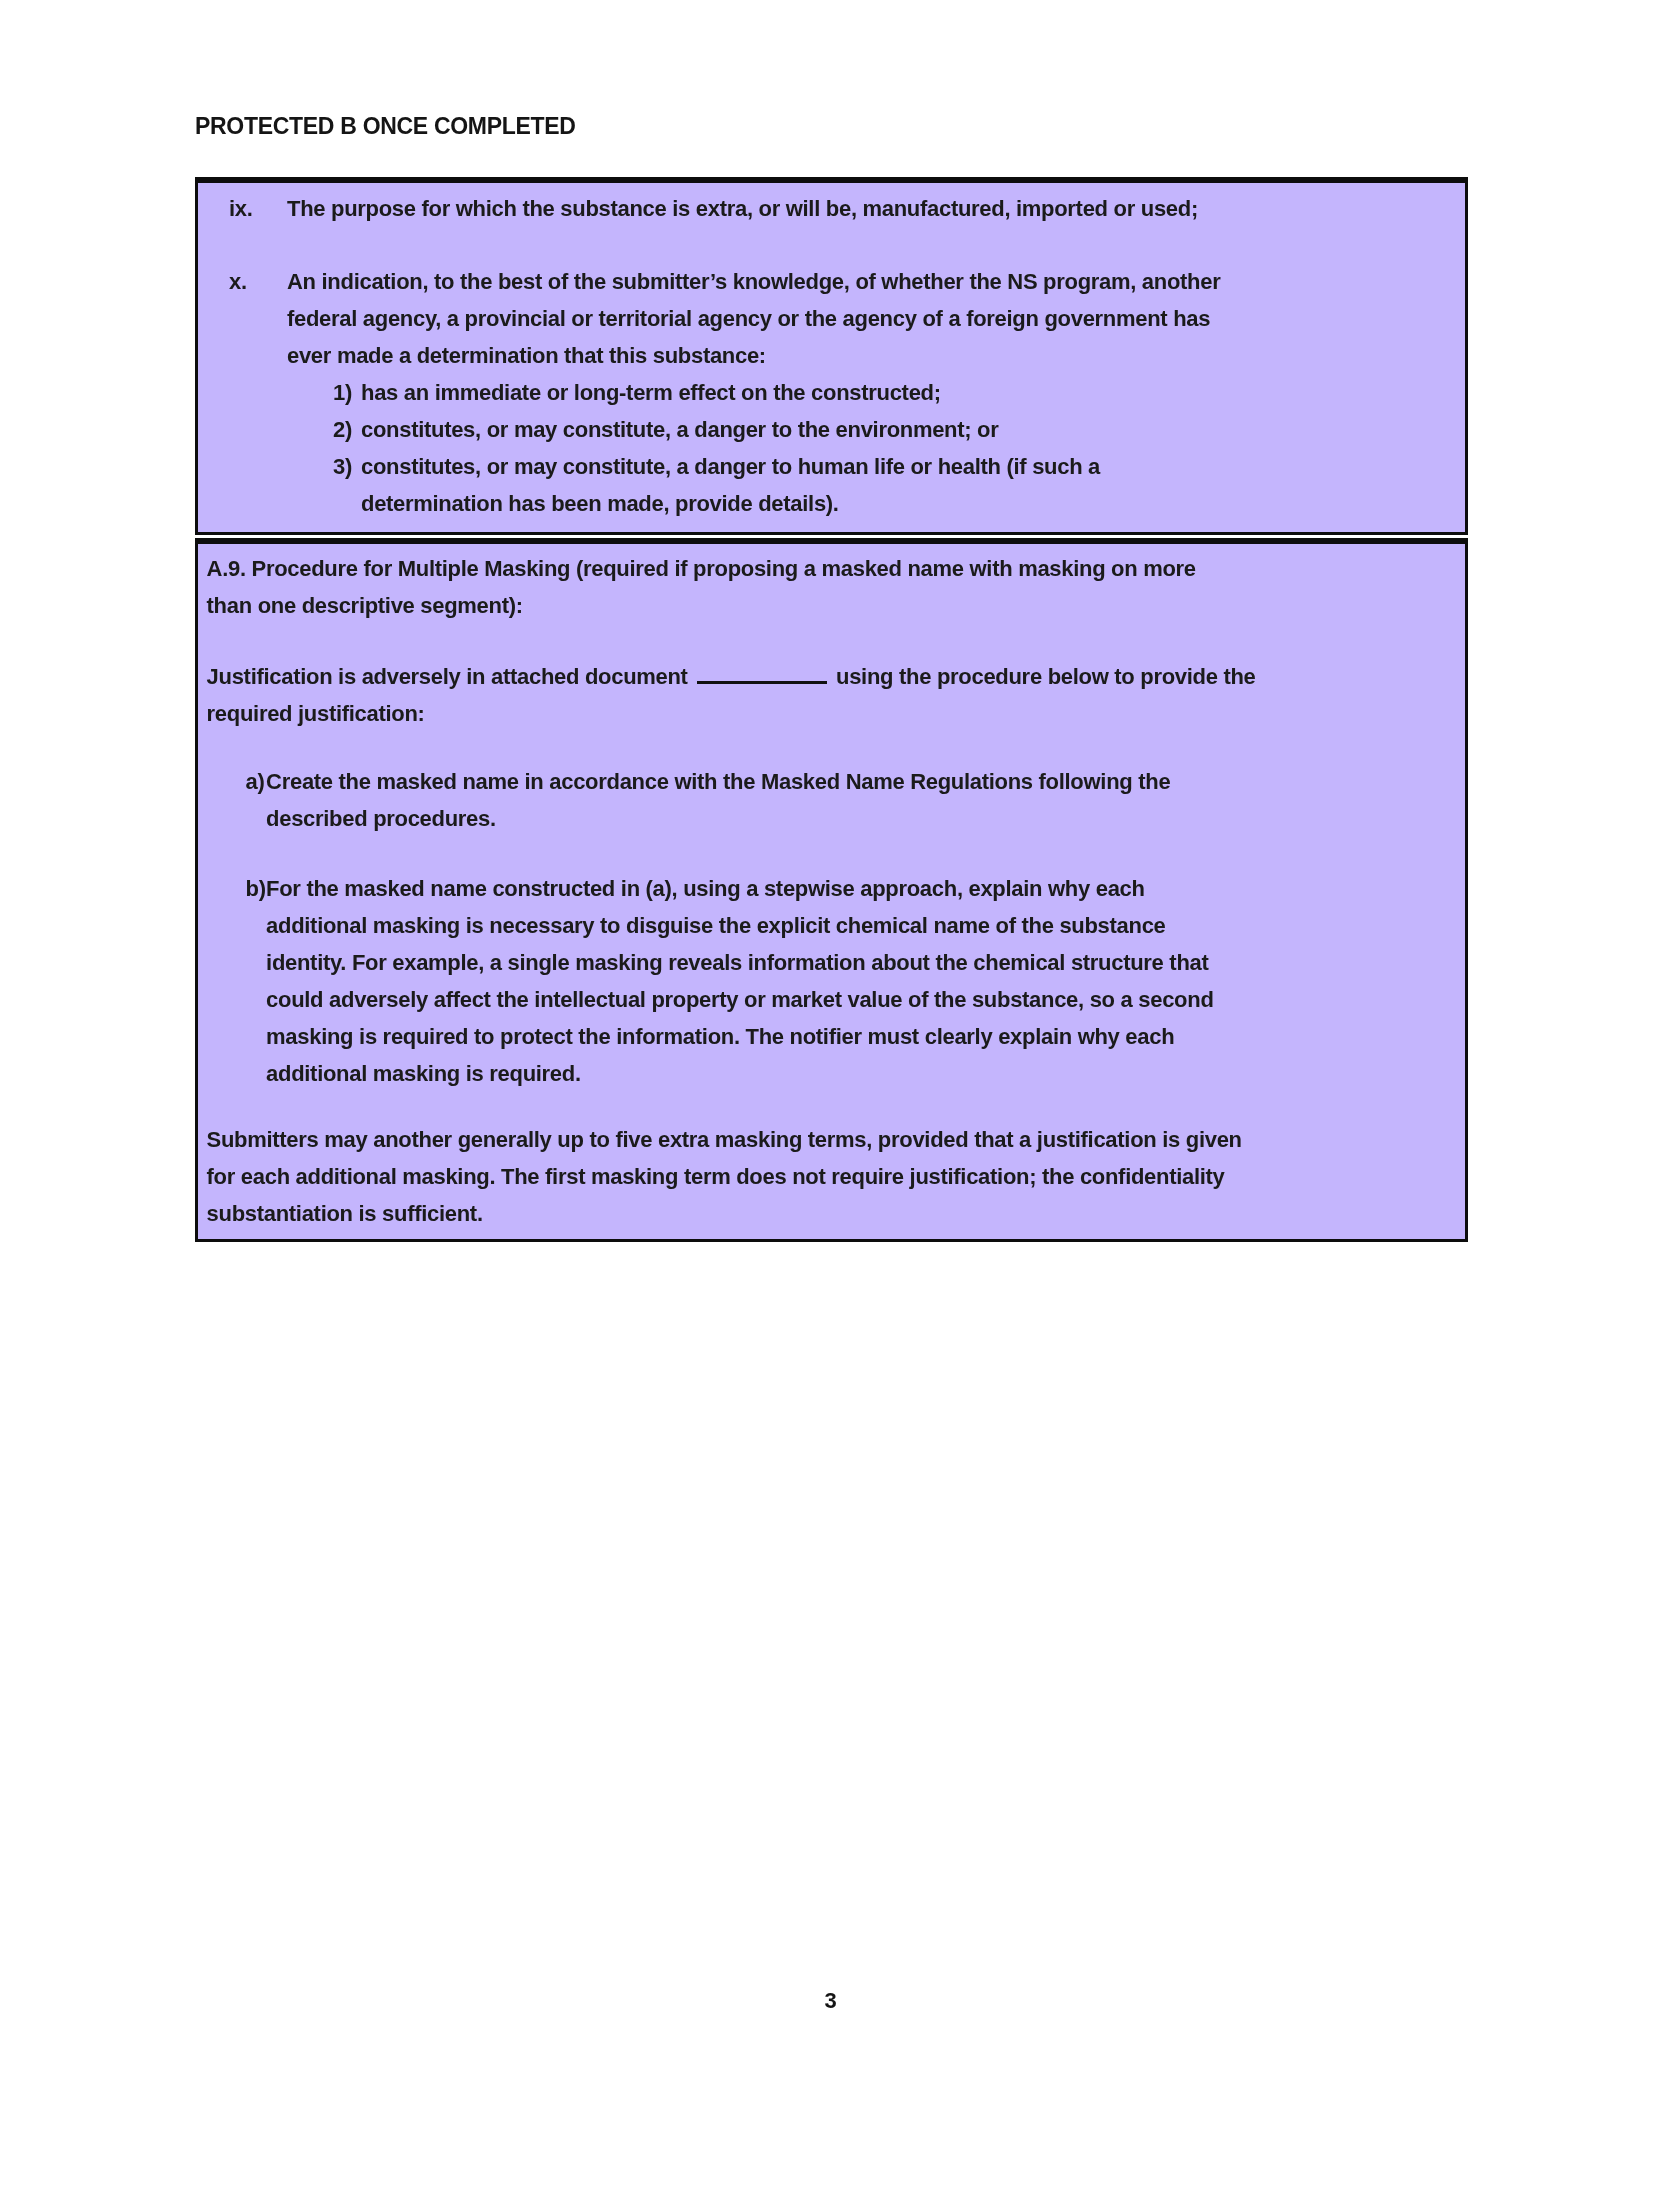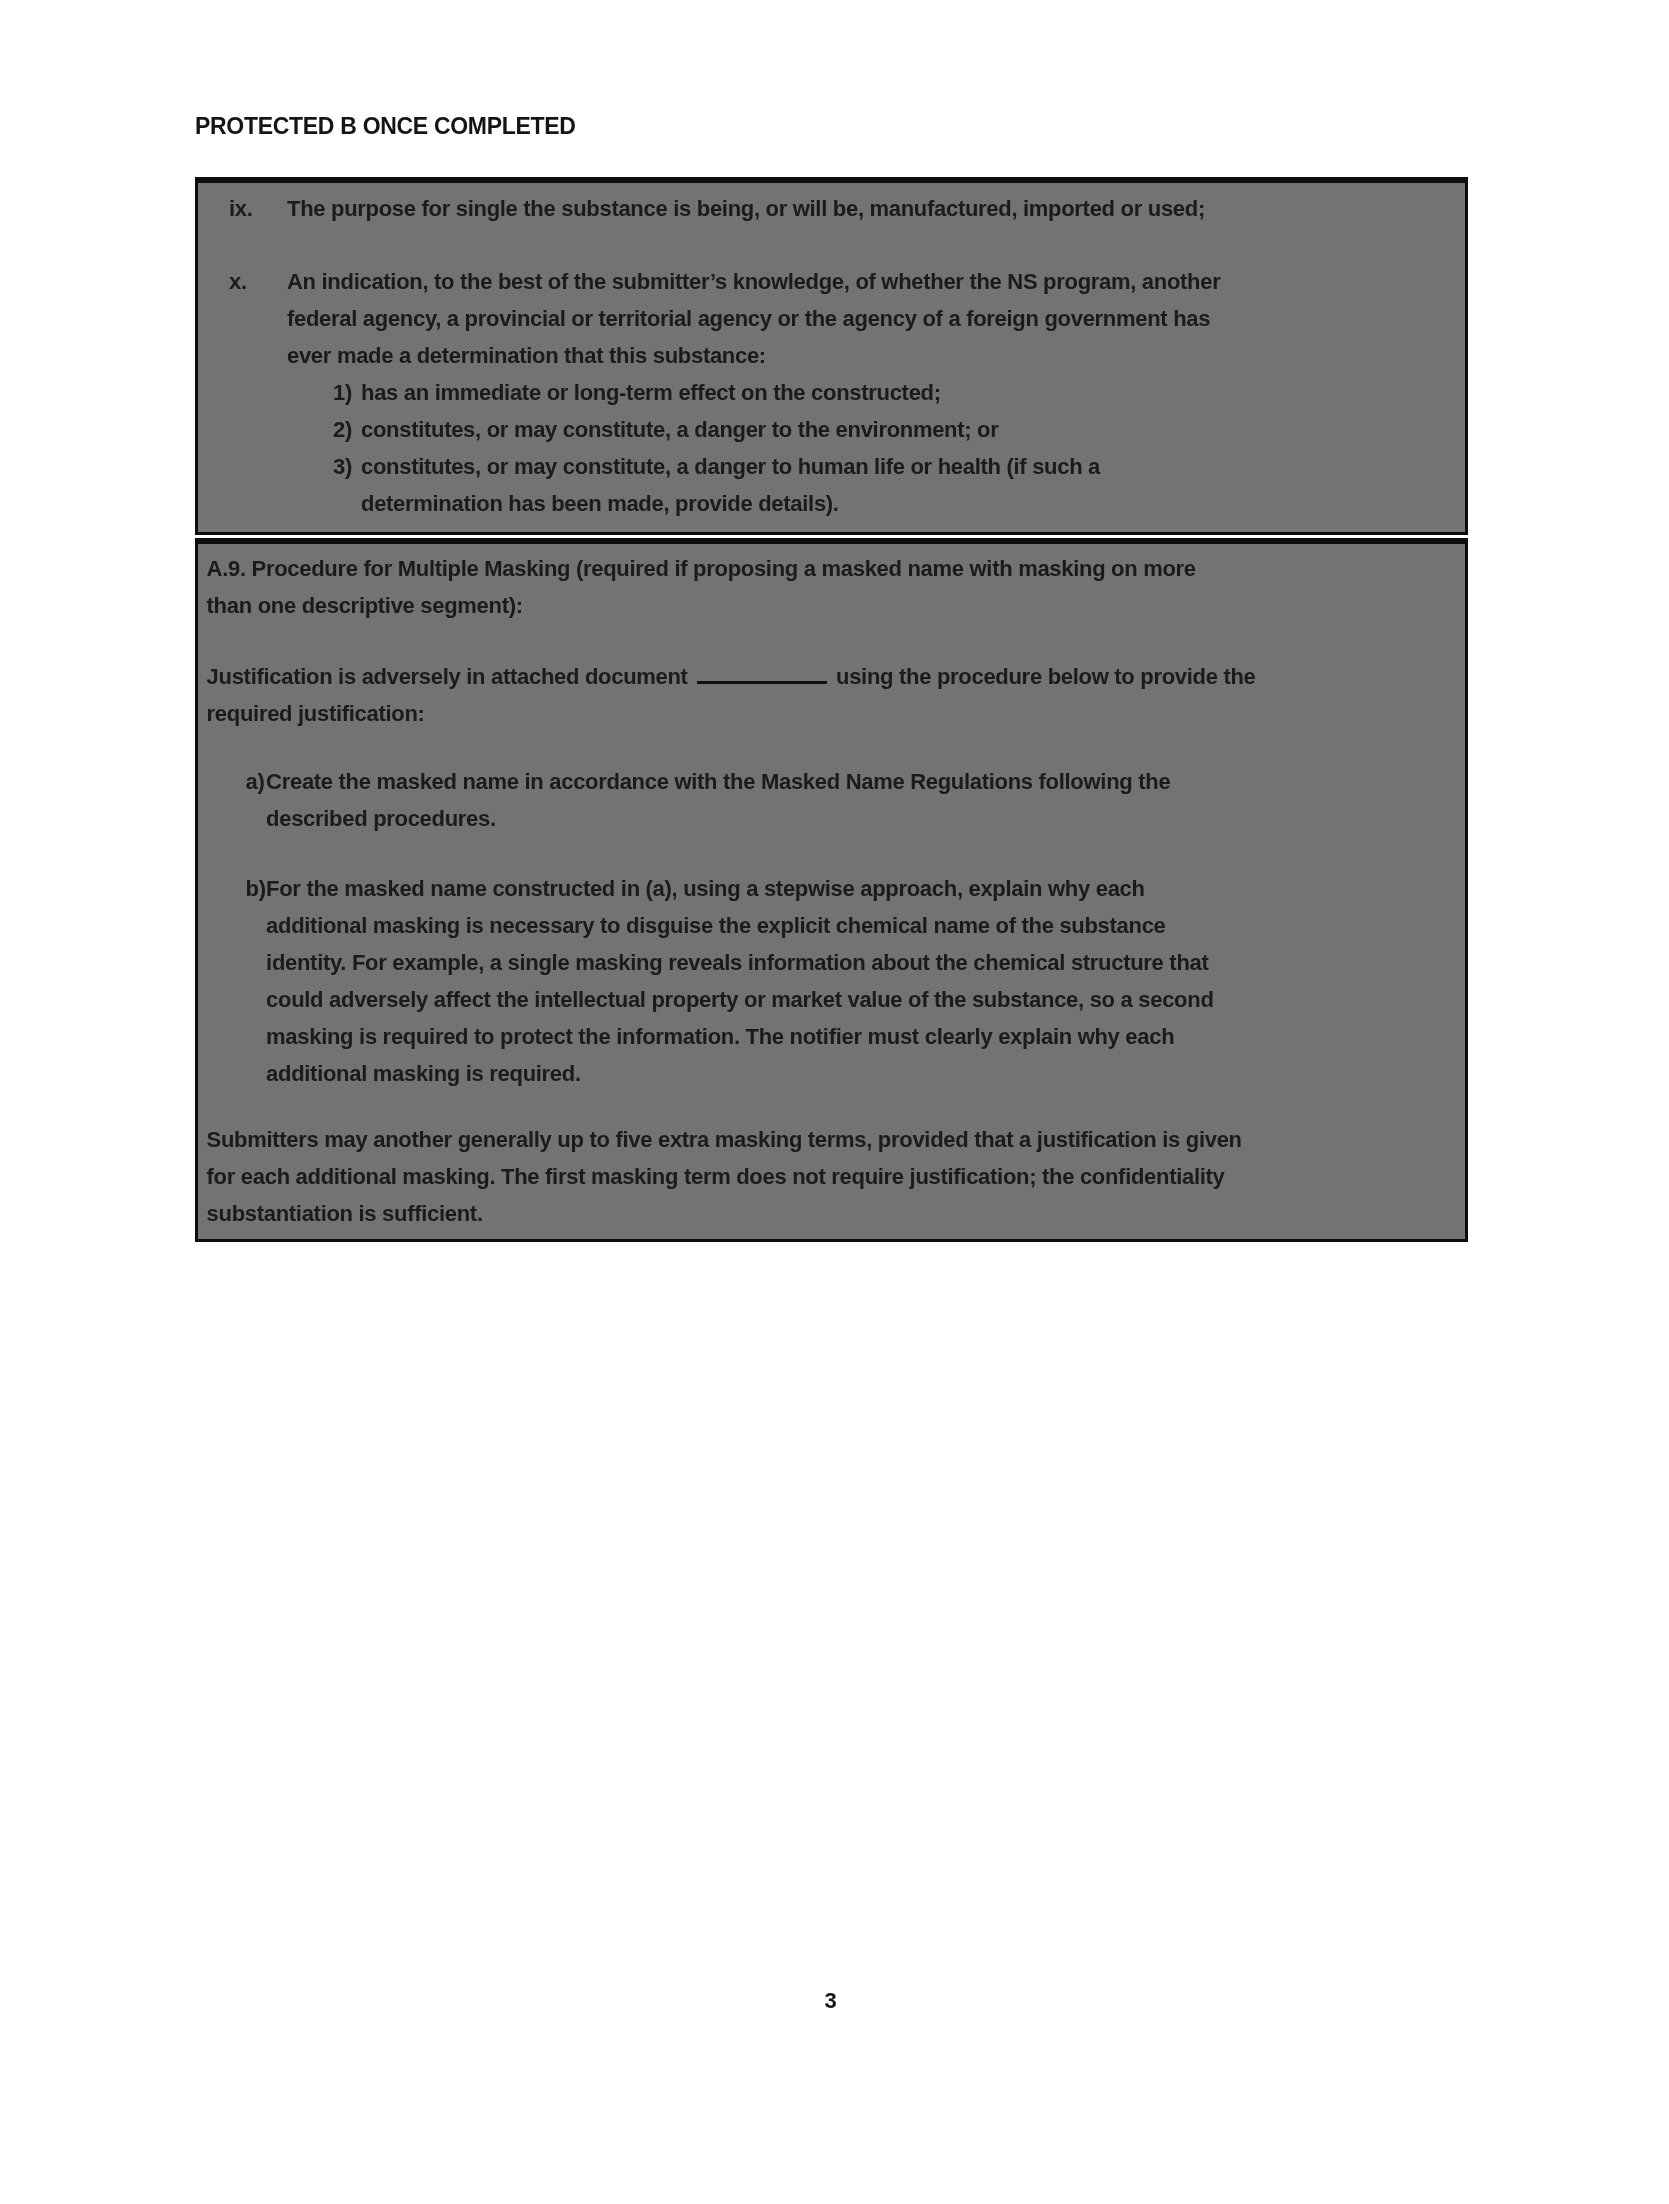--- a/index.html
+++ b/index.html
@@ -26,21 +26,21 @@
     position: absolute;
     left: 195px; top: 177px;
     width: 1273px;
     font-size: 22px; font-weight: 700;
     letter-spacing: -0.3px;
     line-height: 37px;
   }
   .box {
     border: 3.4px solid #0d0d0d;
     border-top-width: 6px;
-    background: #737373;
+    background: #c4b5fd;
   }
   .box1 { padding: 6.8px 48px 10.3px 0; }
   .box2 { margin-top: 2.6px; padding: 6.8px 45px 6.8px 8.6px; }
 
   .li-row { display: flex; align-items: flex-start; }
   .li-row .li-marker { flex: 0 0 89px; padding-left: 31px; }
   .li-row .li-text { flex: 1; white-space: pre-line; }
 
   .row-x   { margin-top: 36px; }
   .row-xi  { margin-top: 33px; }
@@ -87,21 +87,21 @@
 <div class="page">
 
   <div class="doc-header">PROTECTED B ONCE COMPLETED</div>
 
   <div class="content">
 
     <div class="box box1">
 
       <div class="li-row">
         <span class="li-marker">ix.</span>
-        <span class="li-text">The purpose for single the substance is being, or will be, manufactured, imported or used;</span>
+        <span class="li-text">The purpose for which the substance is extra, or will be, manufactured, imported or used;</span>
       </div>
 
       <div class="li-row row-x">
         <span class="li-marker">x.</span>
         <span class="li-text">An indication, to the best of the submitter’s knowledge, of whether the NS program, another
 federal agency, a provincial or territorial agency or the agency of a foreign government has
 ever made a determination that this substance:</span>
       </div>
 
       <div class="sublist">

